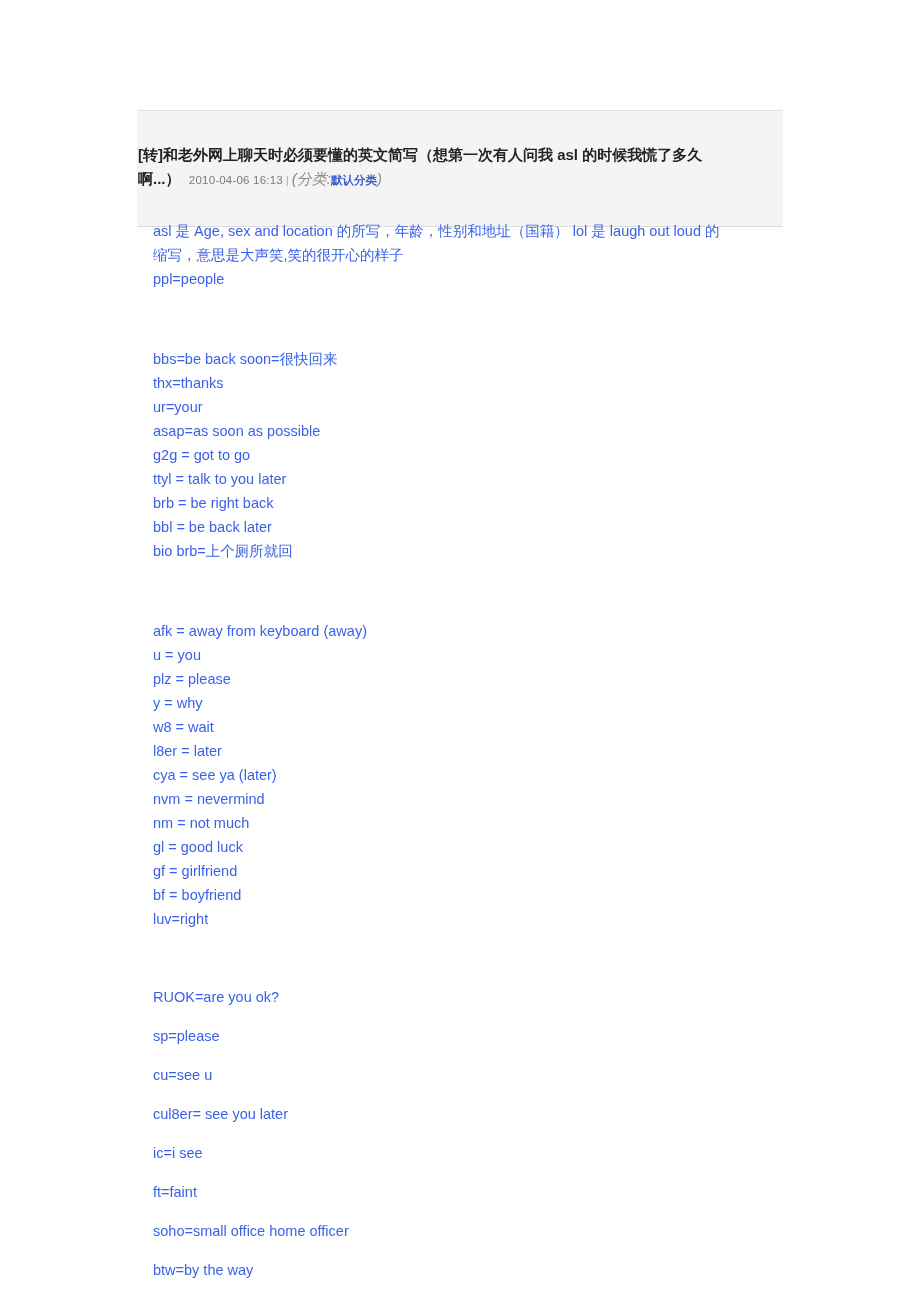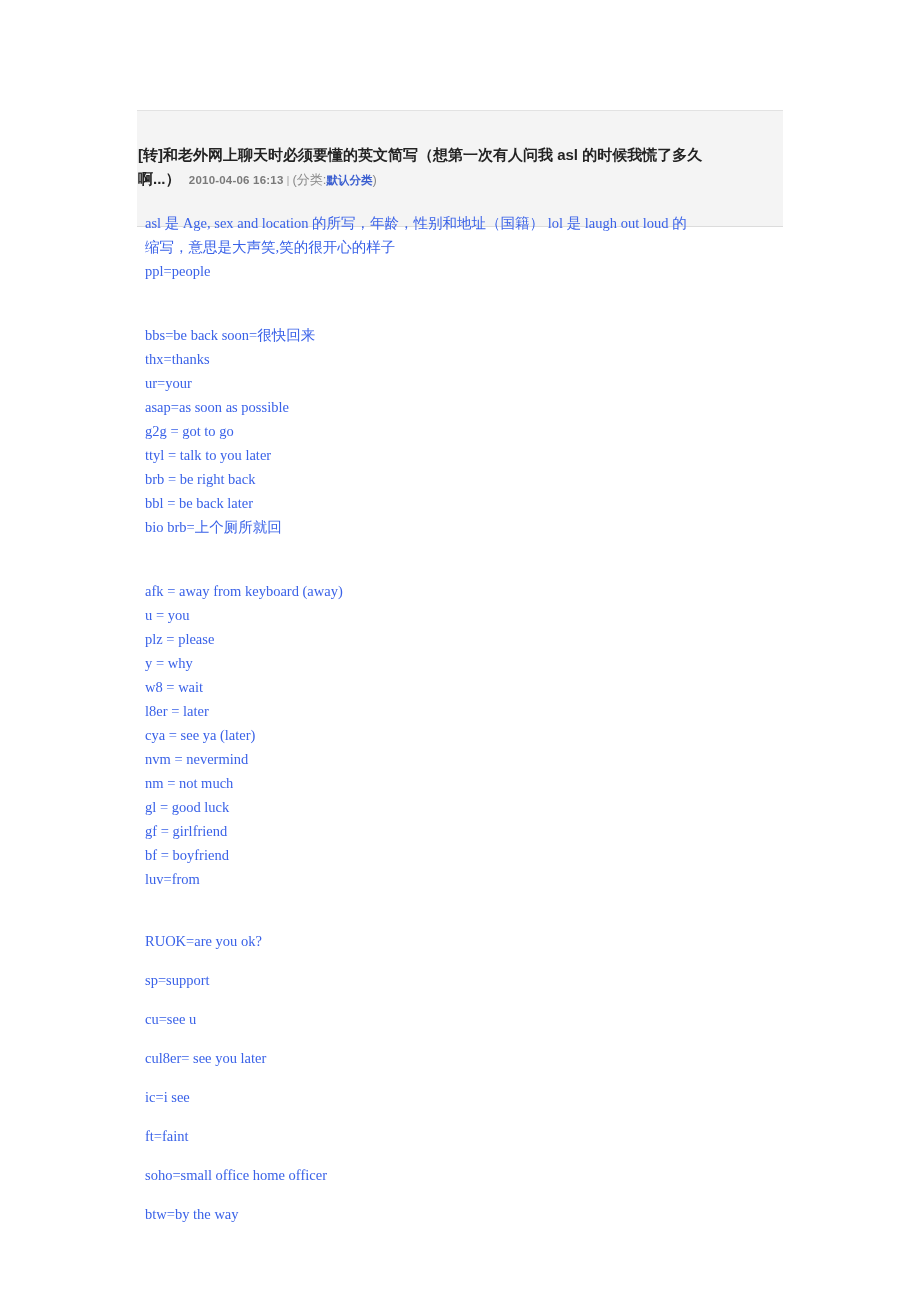--- a/index.html
+++ b/index.html
@@ -43,57 +43,57 @@
   }
   .title-asl {
     font-weight: bold;
   }
   .meta-row {
     display: inline;
     white-space: nowrap;
   }
   .post-date {
     font-size: 11.5px;
-    font-weight: bold;
+    font-weight: normal;
     color: #7a7a7a;
     letter-spacing: 0.2px;
   }
   .meta-sep {
     font-size: 11.5px;
     font-weight: normal;
     color: #a8a8a8;
     padding: 0 3px;
   }
   .post-category {
-    font-size: 13px;
+    font-size: 15px;
     font-weight: normal;
     color: #8a8a8a;
+    font-style: italic;
   }
   .cat-link {
     color: #3b5fd0;
     text-decoration: none;
     font-size: 11.5px;
     font-family: Liberation Mono, monospace;
   }
 
   
   .post-body {
     position: absolute;
     left: 137px;
     top: 203px;
     width: 650px;
     color: #3a62e8;
     font-size: 14.5px;
     line-height: 24px;
   }
   .para {
-    margin: 8px;
+    margin: 16px;
     padding: 0;
     color: #3a62e8;
-    font-family: Liberation Serif, serif;
   }
   .line {
     display: block;
     white-space: pre-wrap;
     color: #3a62e8;
   }
   .blank {
     display: block;
     height: 24px;
   }
@@ -149,28 +149,28 @@
     <span class="line">plz = please</span>
     <span class="line">y = why</span>
     <span class="line">w8 = wait</span>
     <span class="line">l8er = later</span>
     <span class="line">cya = see ya (later)</span>
     <span class="line">nvm = nevermind</span>
     <span class="line">nm = not much</span>
     <span class="line">gl = good luck</span>
     <span class="line">gf = girlfriend</span>
     <span class="line">bf = boyfriend</span>
-    <span class="line">luv=from</span>
+    <span class="line">luv=right</span>
   </p>
 
   <span class="blank-lg"></span>
 
   <p class="para">
     <span class="spaced-line">RUOK=are you ok?</span>
-    <span class="spaced-line">sp=support</span>
+    <span class="spaced-line">sp=please</span>
     <span class="spaced-line">cu=see u</span>
     <span class="spaced-line">cul8er= see you later</span>
     <span class="spaced-line">ic=i see</span>
     <span class="spaced-line">ft=faint</span>
     <span class="spaced-line">soho=small office home officer</span>
     <span class="spaced-line">btw=by the way</span>
   </p>
 
 </div>
 

